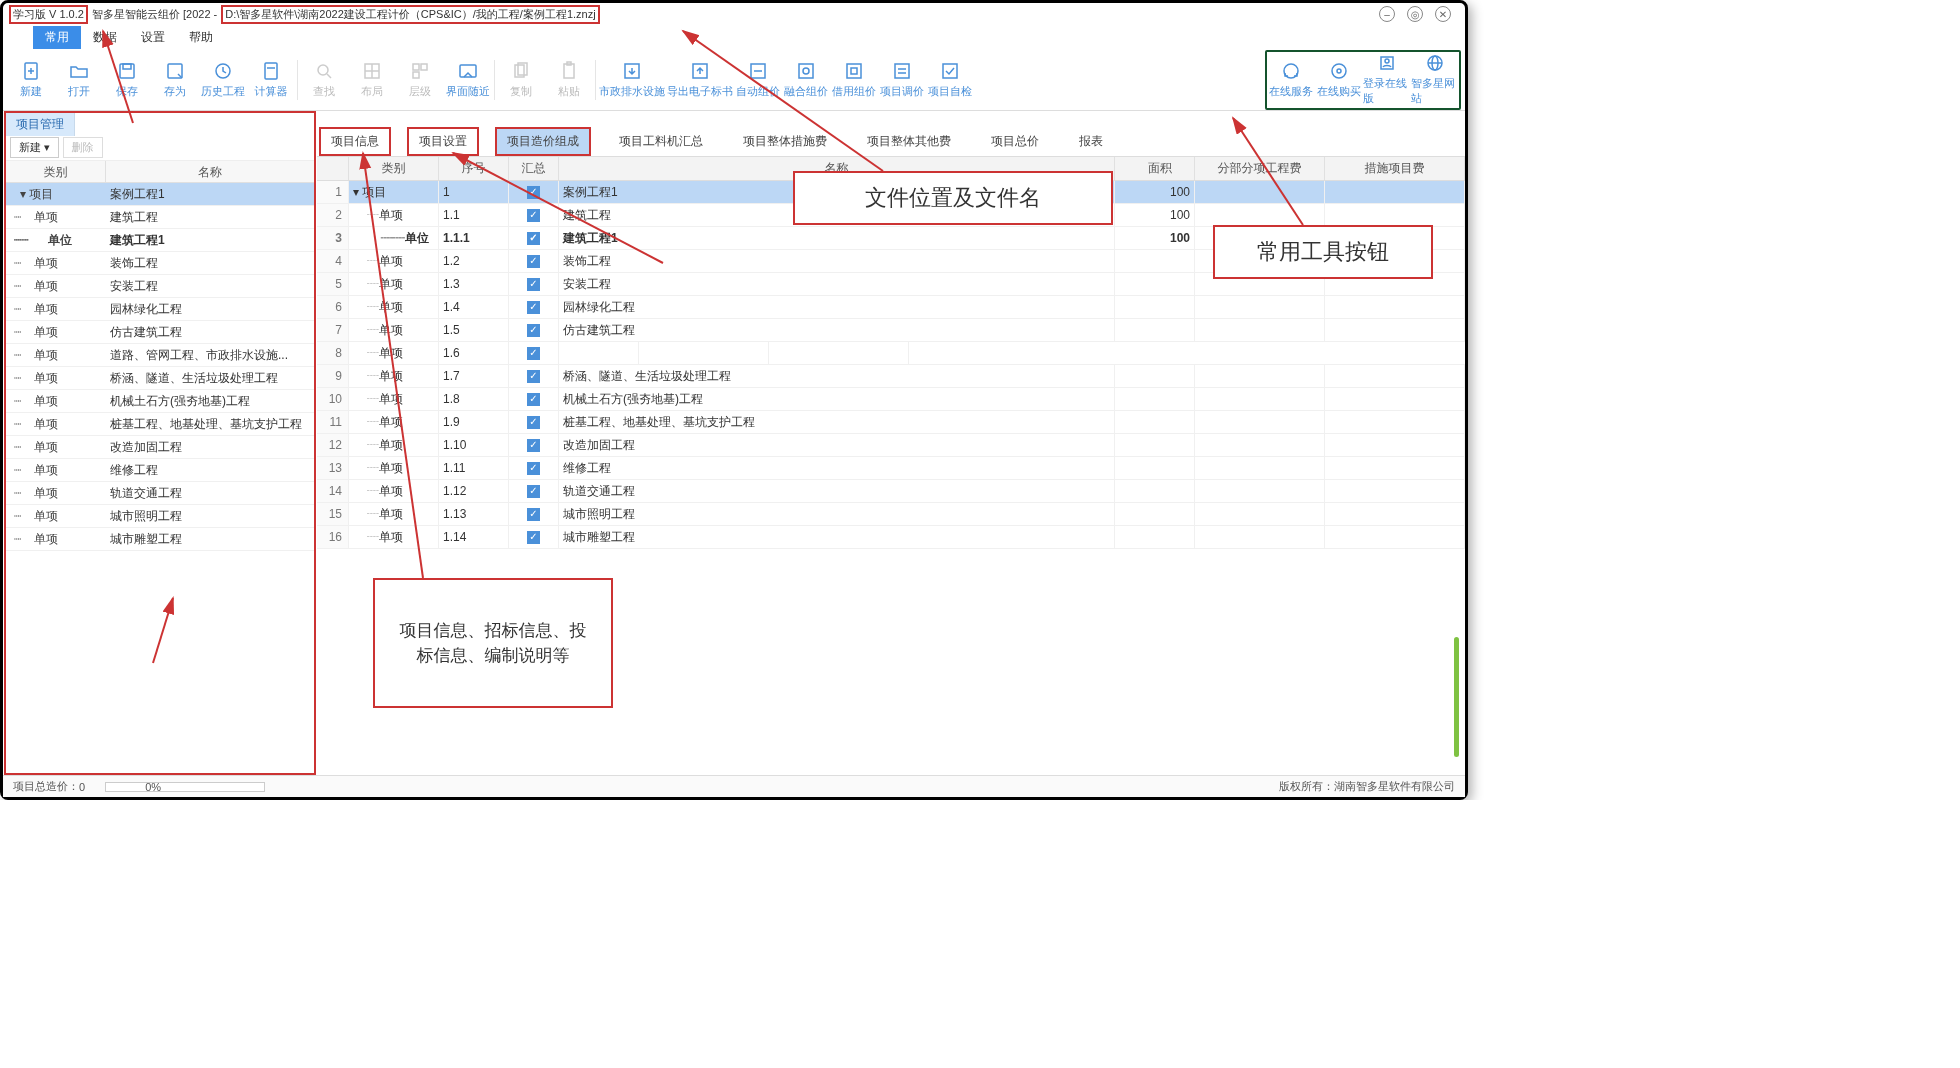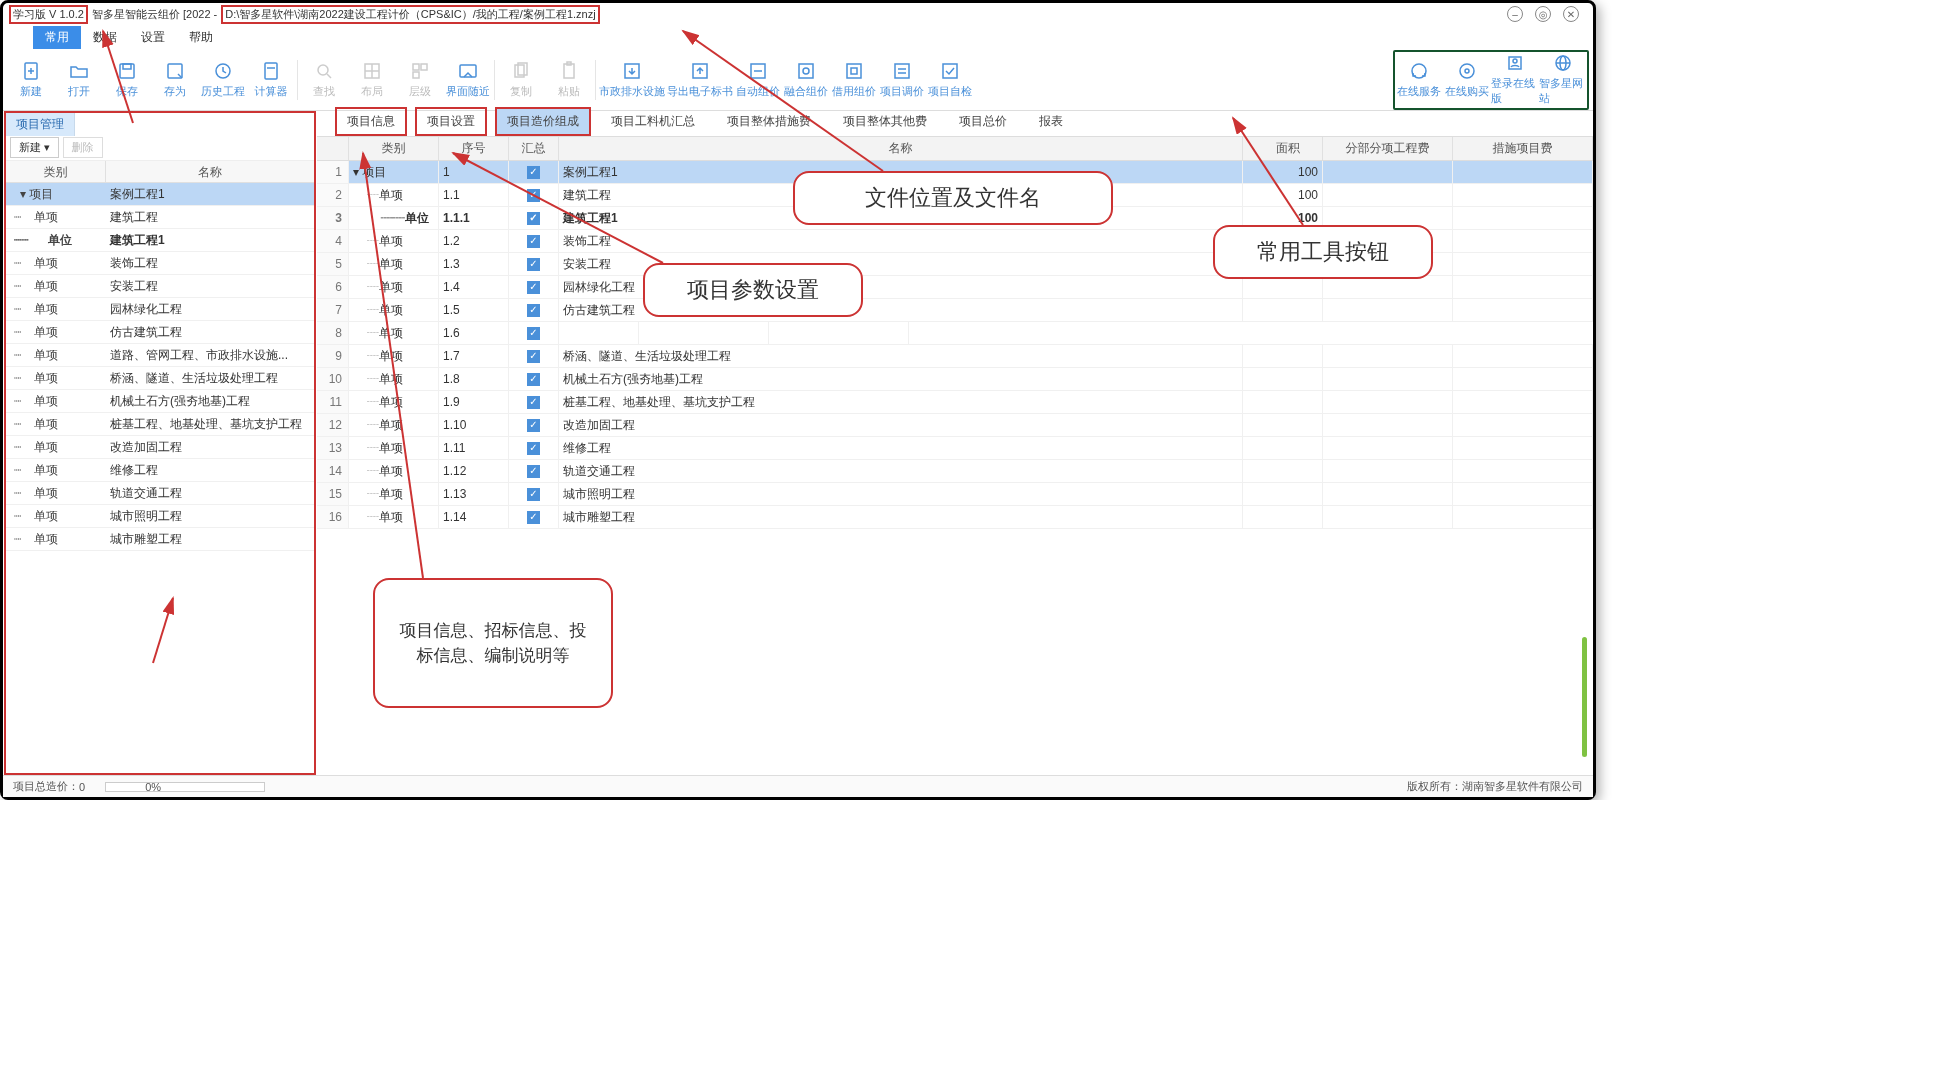--- a/index.html
+++ b/index.html
@@ -1,17 +1,17 @@
 <!DOCTYPE html>
 <html><head>
 <meta charset="utf-8">
 <style>
 * { box-sizing: border-box; margin: 0; padding: 0; font-family: "Microsoft YaHei", sans-serif; }
 body { background: #fff; font-size: 12px; color: #333; overflow: hidden; }
-.app { width: 1596px; height: 800px; border: 3px solid #000; border-radius: 8px; position: relative; background: #fff; box-shadow: 4px 4px 12px rgba(0,0,0,0.3); }
+.app { width: 1468px; height: 800px; border: 3px solid #000; border-radius: 8px; position: relative; background: #fff; box-shadow: 4px 4px 12px rgba(0,0,0,0.3); }
 
 
 .titlebar { height: 22px; display: flex; align-items: center; padding: 0 6px; font-size: 11px; color: #333; }
 .titlebar .version { border: 2px solid #cc3333; padding: 0 2px; }
 .titlebar .app-name { margin-left: 4px; }
 .titlebar .filepath { border: 2px solid #cc3333; padding: 0 2px; margin-left: 4px; }
 .titlebar .spacer { flex: 1; }
 .titlebar .win-controls { display: flex; gap: 12px; padding-right: 8px; }
 .titlebar .win-controls span { width: 16px; height: 16px; border-radius: 50%; border: 1px solid #888; display: inline-flex; align-items: center; justify-content: center; font-size: 10px; color: #666; }
 
@@ -43,21 +43,21 @@
 .lp-body { flex: 1; overflow: auto; }
 .lp-row { height: 23px; display: flex; align-items: center; border-bottom: 1px solid #f0f0f0; font-size: 12px; }
 .lp-row.sel { background: #bcd7f5; }
 .lp-row.bold { font-weight: bold; }
 .lp-row .type { width: 100px; padding-left: 8px; color: #444; }
 .lp-row .name { flex: 1; padding-left: 4px; }
 .lp-row .tree-indent { display:inline-block; }
 
 
 .mainpane { flex: 1; display: flex; flex-direction: column; position: relative; }
-.mp-tabs { height: 26px; display: flex; align-items: flex-end; border-bottom: 1px solid #ddd; padding-left: 18px; gap: 8px; }
+.mp-tabs { height: 26px; display: flex; align-items: flex-end; border-bottom: 1px solid #ddd; padding-left: 2px; gap: 16px; margin-top: 20px; }
 .mp-tabs .t { padding: 4px 10px; font-size: 12px; color: #444; border: 2px solid transparent; }
 .mp-tabs .t.box { border: 2px solid #cc3333; }
 .mp-tabs .t.active { background: #bcd7f5; }
 .mp-grid-head { height: 24px; display: flex; background: #f3f3f3; border-bottom: 1px solid #ddd; font-size: 12px; color: #555; }
 .mp-grid-head > div { border-right: 1px solid #e0e0e0; display: flex; align-items: center; justify-content: center; }
 .col-idx { width: 32px; } .col-type { width: 90px; } .col-seq { width: 70px; } .col-sum { width: 50px; } .col-name { flex: 1; min-width: 250px; } .col-area { width: 80px; } .col-fb { width: 130px; } .col-cs { width: 140px; }
 .mp-grid-body { flex: 1; overflow: auto; }
 .mp-row { height: 23px; display: flex; align-items: center; border-bottom: 1px solid #f0f0f0; font-size: 12px; }
 .mp-row > div { border-right: 1px solid #f0f0f0; height: 100%; display: flex; align-items: center; padding: 0 4px; }
 .mp-row.sel { background: #bcd7f5; }
@@ -67,21 +67,21 @@
 .chk { width: 13px; height: 13px; border: 1px solid #4a90d9; background: #4a90d9; color: #fff; font-size: 10px; display: inline-flex; align-items: center; justify-content: center; line-height: 1; }
 
 
 .statusbar { position: absolute; bottom: 0; left: 0; right: 0; height: 22px; border-top: 1px solid #ddd; display: flex; align-items: center; padding: 0 10px; font-size: 11px; color: #555; background: #fafafa; }
 .statusbar .progress { margin-left: 20px; width: 160px; height: 10px; border: 1px solid #ccc; background: #fff; position: relative; }
 .statusbar .pct { margin-left: -120px; z-index: 2; font-size: 11px; }
 .statusbar .spacer { flex: 1; }
 
 
 .callout { position: absolute; border: 2px solid #cc3333; border-radius: 50% / 60%; background: #fff; display: flex; align-items: center; justify-content: center; text-align: center; font-size: 22px; color: #333; padding: 8px 20px; z-index: 50; font-family: SimSun, serif; }
-.callout.rect { border-radius: 16px; }
+.callout.rect { border-radius: 0; }
 .arrow-svg { position: absolute; z-index: 40; pointer-events: none; }
 .scroll-hint { position:absolute; right:6px; bottom:40px; width:5px; height:120px; background:linear-gradient(#7fc242,#7fc242); border-radius:3px;}
 </style>
 </head>
 <body>
 
 <div class="app">
 
   <div class="titlebar">
     <span class="version">学习版 V 1.0.2</span>
@@ -664,21 +664,20 @@
     <span>0</span>
     <span class="progress"></span>
     <span class="pct">0%</span>
     <span class="spacer"></span>
     <span>版权所有：湖南智多星软件有限公司</span>
   </div>
 
   <div class="scroll-hint"></div>
 
   <div class="callout rect" style="left:370px; top:575px; width:240px; height:130px; font-size:17px; line-height:1.5;">项目信息、招标信息、投标信息、编制说明等</div>
-  <div class="callout rect" style="left:640px; top:260px; width:220px; height:54px;">项目参数设置</div>
   <div class="callout rect" style="left:790px; top:168px; width:320px; height:54px;">文件位置及文件名</div>
   <div class="callout rect" style="left:1210px; top:222px; width:220px; height:54px;">常用工具按钮</div>
 
   <svg class="arrow-svg" style="left:0;top:0;" width="1508" height="800">
     <defs>
         <marker id="ah" markerWidth="10" markerHeight="10" refX="8" refY="3" orient="auto">
           <path d="M0,0 L0,6 L9,3 z" fill="#cc3333"></path>
         </marker>
       </defs>
     <line x1="130" y1="120" x2="100" y2="28" stroke="#cc3333" stroke-width="2" marker-end="url(#ah)"></line>

